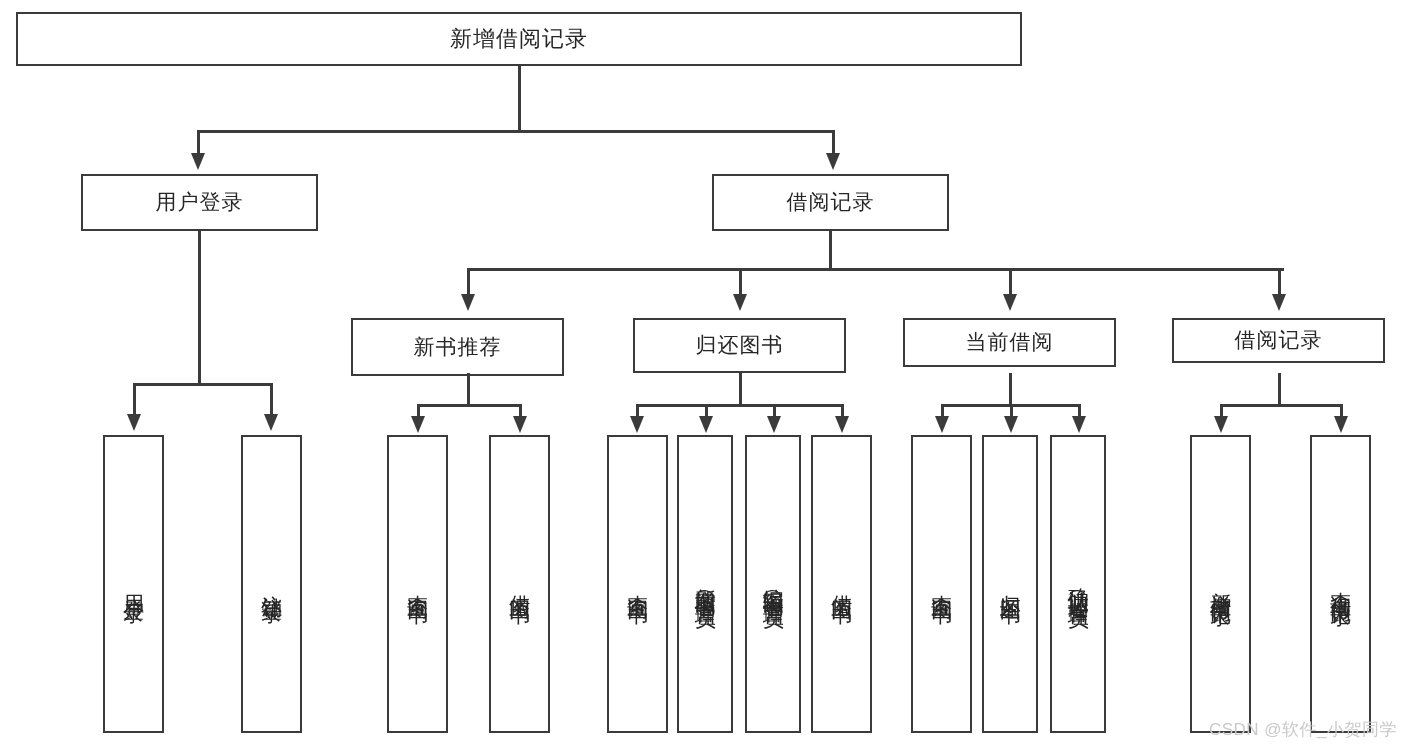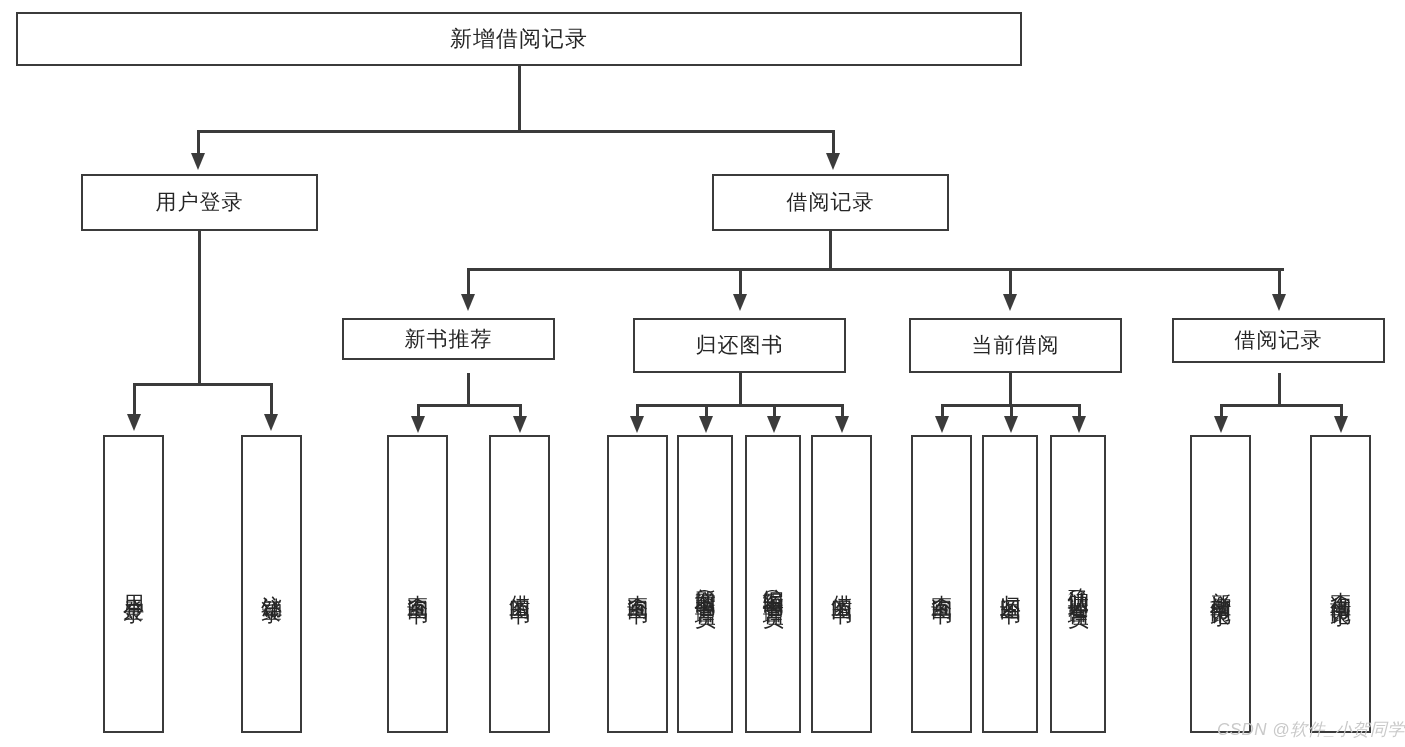--- a/index.html
+++ b/index.html
@@ -61,28 +61,27 @@
     position: absolute;
     width: 0;
     height: 0;
     border-left: 7px solid transparent;
     border-right: 7px solid transparent;
     border-top: 17px solid #3b3b3b;
   }
   
   #watermark {
     position: absolute;
-    right: 0;
+    right: 8px;
     bottom: 6px;
     color: #c9c9c9;
     font-size: 17px;
     letter-spacing: 0.5px;
     white-space: nowrap;
     user-select: none;
-    font-style: italic;
   }
 </style>
 </head>
 <body>
 
 <div id="canvas">
 
   <div class="node root" style="left:16px; top:12px; width:1006px; height:54px;">
     <span>新增借阅记录</span>
   </div>
@@ -114,27 +113,27 @@
   <div class="hline" style="left:467px; top:268px; width:817px;"></div>
   <div class="vline" style="left:467px; top:268px; height:28px;"></div>
   <div class="arrow" style="left:461px; top:294px;"></div>
   <div class="vline" style="left:739px; top:268px; height:28px;"></div>
   <div class="arrow" style="left:733px; top:294px;"></div>
   <div class="vline" style="left:1009px; top:268px; height:28px;"></div>
   <div class="arrow" style="left:1003px; top:294px;"></div>
   <div class="vline" style="left:1278px; top:268px; height:28px;"></div>
   <div class="arrow" style="left:1272px; top:294px;"></div>
 
-  <div class="node level2" style="left:342px; top:318px; width:213px; height:42px;text-align:right;">
+  <div class="node level2" style="left:351px; top:318px; width:213px; height:58px;text-align:right;">
     <span>新书推荐</span>
   </div>
   <div class="node level2" style="left:633px; top:318px; width:213px; height:55px;">
     <span>归还图书</span>
   </div>
-  <div class="node level2" style="left:903px; top:318px; width:213px; height:55px;margin-left:6px;">
+  <div class="node level2" style="left:903px; top:318px; width:213px; height:49px;">
     <span>当前借阅</span>
   </div>
   <div class="node level2" style="left:1172px; top:318px; width:213px; height:45px;">
     <span>借阅记录</span>
   </div>
 
   <div class="vline" style="left:467px; top:373px; height:33px;"></div>
   <div class="hline" style="left:417px; top:404px; width:104px;"></div>
   <div class="vline" style="left:417px; top:404px; height:14px;"></div>
   <div class="arrow" style="left:411px; top:416px;"></div>

